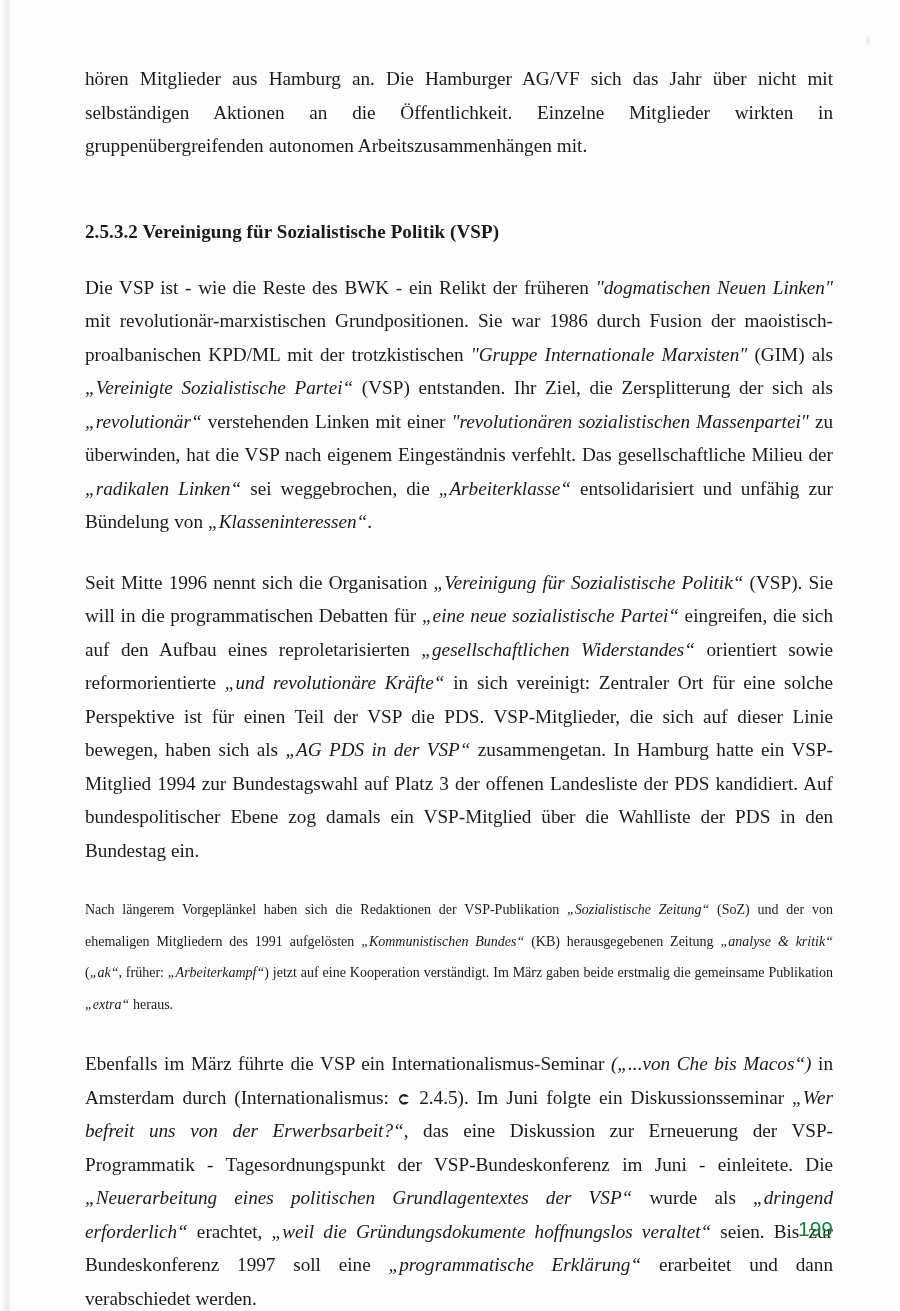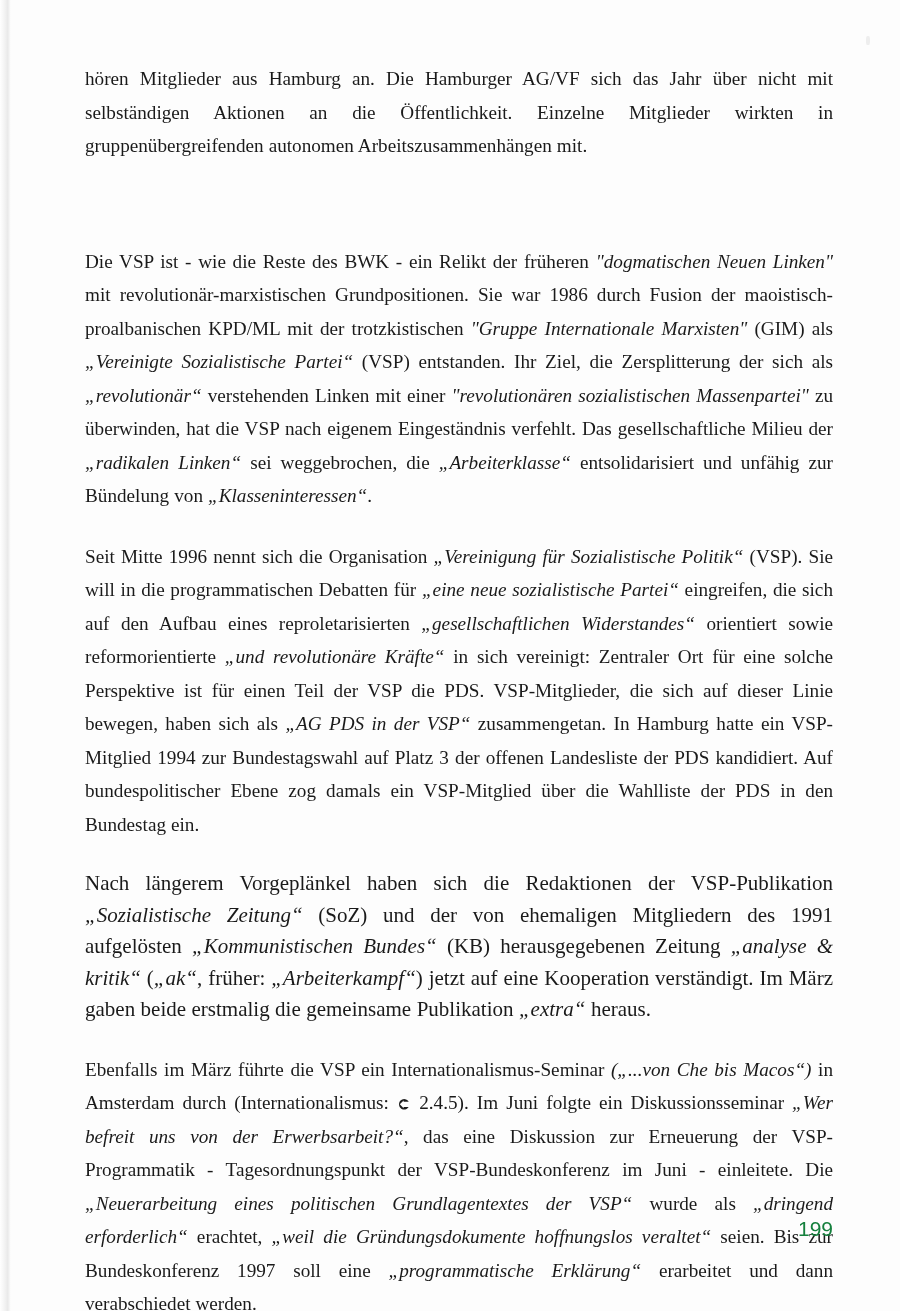--- a/index.html
+++ b/index.html
@@ -41,21 +41,21 @@
     width: 748px;
   }
   p {
     margin: 0;
     text-align: justify;
     font-size: 19.2px;
     line-height: 33.5px;
     word-spacing: 0.2px;
   }
   p.small {
-    font-size: 21px;
+    font-size: 14px;
     line-height: 31.5px;
   }
   .gap-intro { height: 56px; }
   .gap-after-head { height: 26px; }
   .gap-para { height: 27px; }
   h2.section-heading {
     margin: 0;
     font-size: 19px;
     font-weight: bold;
     line-height: 26px;
@@ -88,20 +88,21 @@
 
   <div class="scan-edge-left"></div>
   <div class="scan-speck"></div>
 
   <div class="content">
 
     <p>hören Mitglieder aus Hamburg an. Die Hamburger AG/VF sich das Jahr über nicht mit selbständigen Aktionen an die Öffentlichkeit. Einzelne Mitglieder wirkten in gruppenübergreifenden autonomen Arbeitszusammenhängen mit.</p>
 
     <div class="gap-intro"></div>
 
+    <h2 class="section-heading">2.5.3.2 Vereinigung für Sozialistische Politik (VSP)</h2>
 
     <div class="gap-after-head"></div>
 
     <p><span>Die VSP ist - wie die Reste des BWK - ein Relikt der früheren </span><i>"dogmatischen Neuen Linken"</i><span> mit revolutionär-marxistischen Grundpositionen. Sie war 1986 durch Fusion der maoistisch-proalbanischen KPD/ML mit der trotzkistischen </span><i>"Gruppe Internationale Marxisten"</i><span> (GIM) als </span><i>„Vereinigte Sozialistische Partei“</i><span> (VSP) entstanden. Ihr Ziel, die Zersplitterung der sich als </span><i>„revolutionär“</i><span> verstehenden Linken mit einer </span><i>"revolutionären sozialistischen Massenpartei"</i><span> zu überwinden, hat die VSP nach eigenem Eingeständnis verfehlt. Das gesellschaftliche Milieu der </span><i>„radikalen Linken“</i><span> sei weggebrochen, die </span><i>„Arbeiterklasse“</i><span> entsolidarisiert und unfähig zur Bündelung von </span><i>„Klasseninteressen“</i><span>.</span></p>
 
     <div class="gap-para"></div>
 
     <p><span>Seit Mitte 1996 nennt sich die Organisation </span><i>„Vereinigung für Sozialistische Politik“</i><span> (VSP). Sie will in die programmatischen Debatten für </span><i>„eine neue sozialistische Partei“</i><span> eingreifen, die sich auf den Aufbau eines reproletarisierten </span><i>„gesellschaftlichen Widerstandes“</i><span> orientiert sowie reformorientierte </span><i>„und revolutionäre Kräfte“</i><span> in sich vereinigt: Zentraler Ort für eine solche Perspektive ist für einen Teil der VSP die PDS. VSP-Mitglieder, die sich auf dieser Linie bewegen, haben sich als </span><i>„AG PDS in der VSP“</i><span> zusammengetan. In Hamburg hatte ein VSP-Mitglied 1994 zur Bundestagswahl auf Platz 3 der offenen Landesliste der PDS kandidiert. Auf bundespolitischer Ebene zog damals ein VSP-Mitglied über die Wahlliste der PDS in den Bundestag ein.</span></p>
 
     <div class="gap-para"></div>

